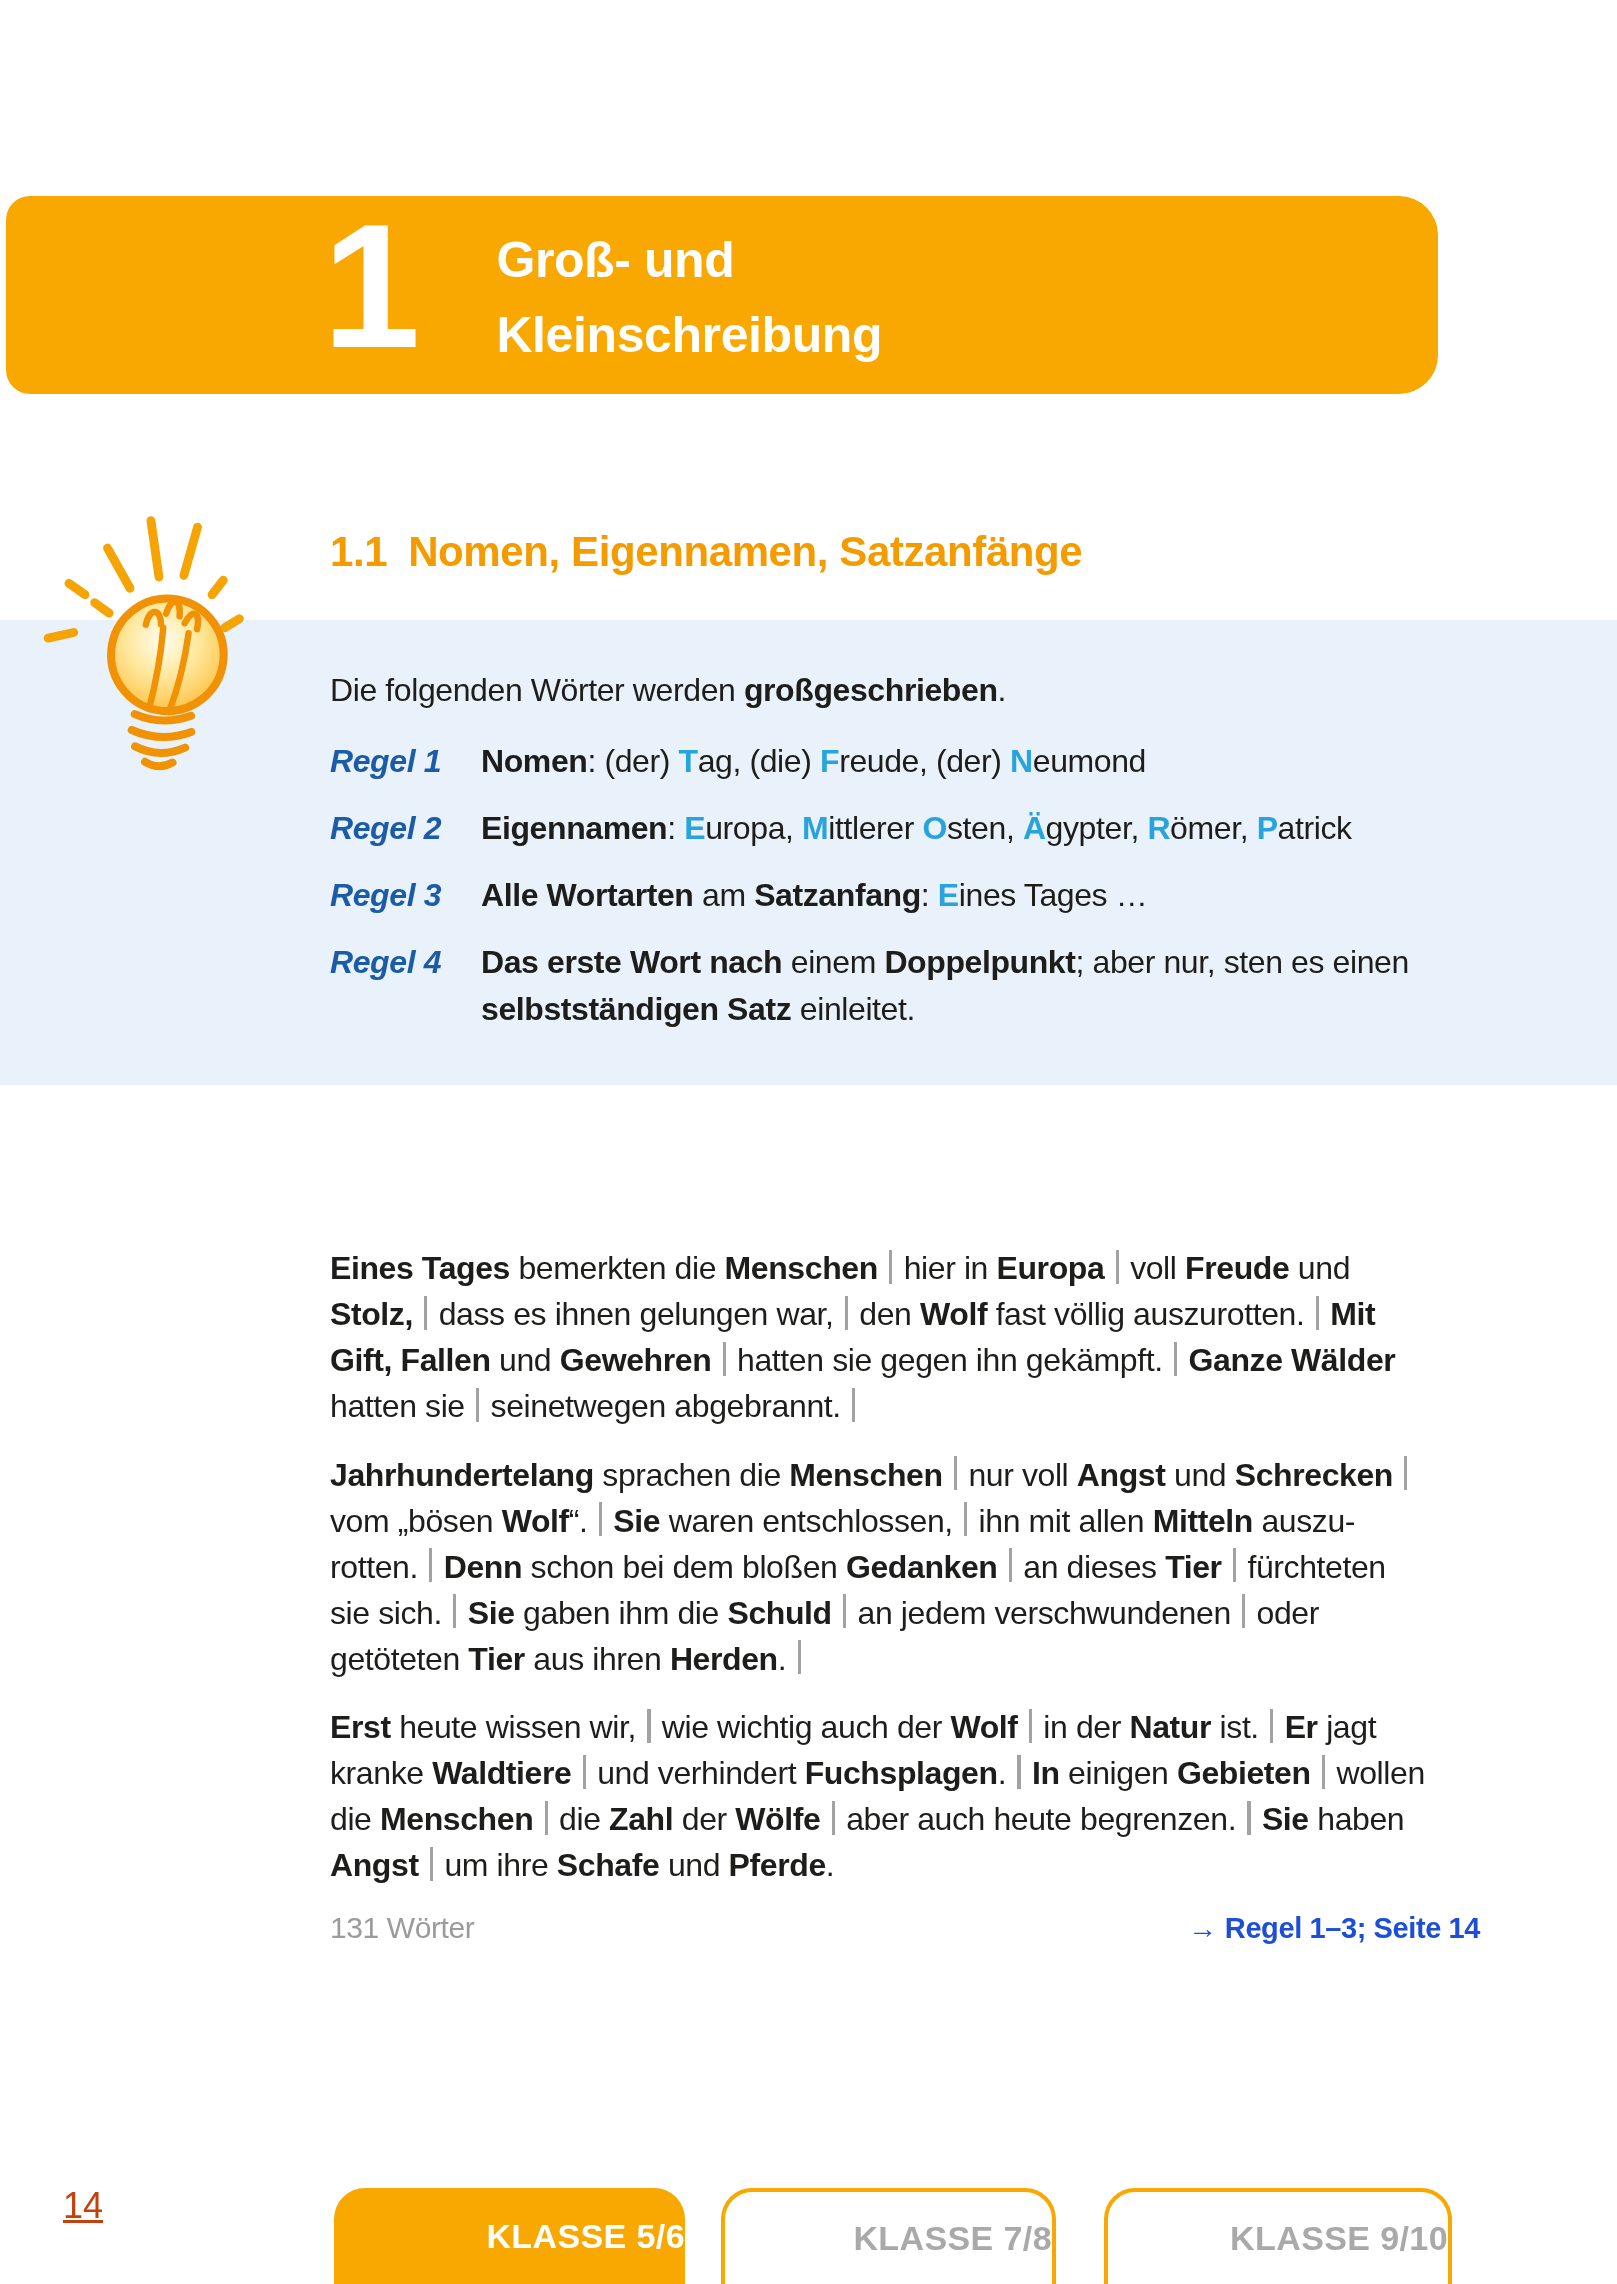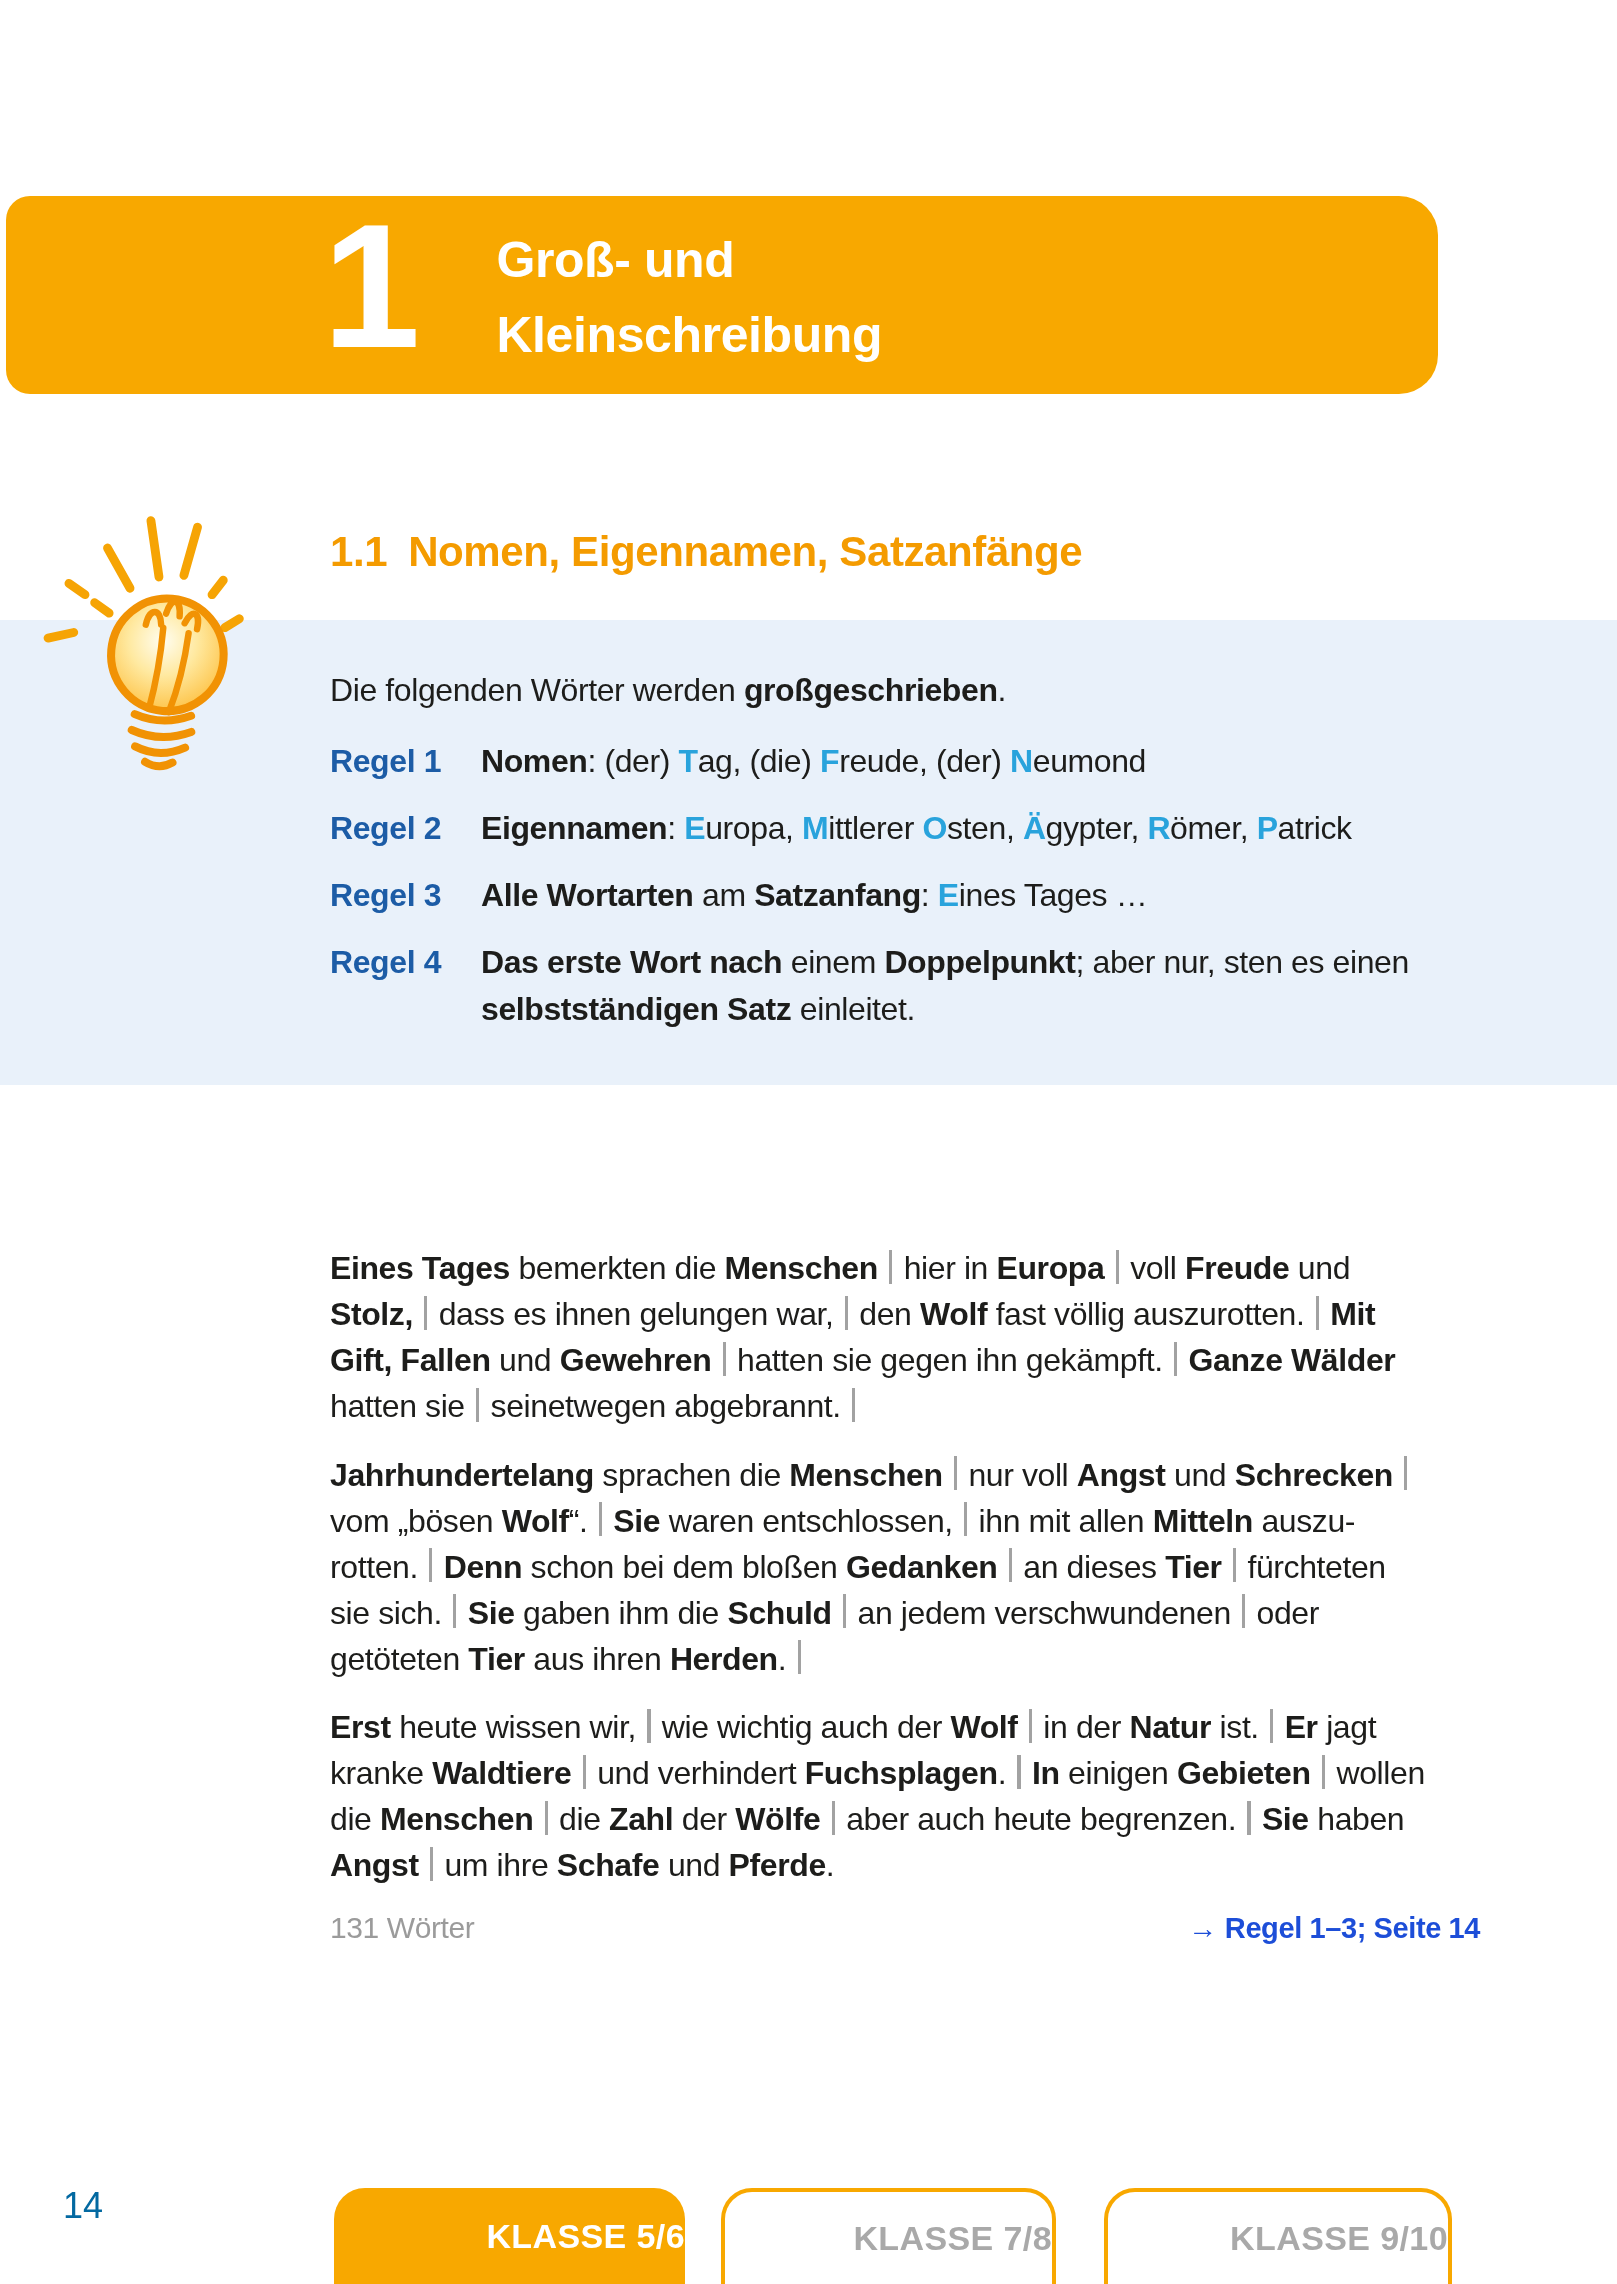--- a/index.html
+++ b/index.html
@@ -37,21 +37,21 @@
   }
   .lightbulb{
     position:absolute;left:40px;top:506px;width:209px;height:314px;
   }
   .rules-wrap{
     position:absolute;left:330px;top:667px;width:1152px;
     font-size:32px;line-height:47px;letter-spacing:-0.4px;
   }
   .intro-line{margin:0 0 24px 0;white-space:nowrap;}
   .rule-row{display:flex;margin:0 0 20px 0;}
-  .rule-label{flex:none;width:151px;font-weight:bold;color:#1C5CA6;}
+  .rule-label{flex:none;width:151px;font-weight:bold;color:#1C5CA6;font-style:italic;}
   .rule-content{white-space:nowrap;}
   
   .story{
     position:absolute;left:330px;top:1245px;width:1150px;
   }
   .story-title{
     margin:0 0 11.3px 0;font-size:42px;line-height:47px;font-weight:bold;
     color:#8CC234;letter-spacing:-0.4px;white-space:nowrap;
   }
   .story p{
@@ -71,21 +71,21 @@
   
   .seg-b{font-weight:bold;}
   .seg-r{font-weight:normal;}
   .seg-c{font-weight:bold;color:#29A3DC;}
   .sep{
     display:inline-block;width:3.2px;height:34px;background:#A2A2A2;
     vertical-align:-4.8px;margin:0 11.3px;
   }
   
   .page-number{
-    position:absolute;left:63px;top:2185px;font-size:36px;color:#0369a1;
+    position:absolute;left:63px;top:2185px;font-size:36px;color:#c2410c;text-decoration:underline;
   }
   .tab{
     position:absolute;top:2188px;height:96px;box-sizing:border-box;
     border-radius:31px 31px 0 0;
     display:flex;align-items:center;justify-content:flex-end;
     font-size:34px;font-weight:bold;letter-spacing:0.4px;cursor:pointer;
   }
   .tab-active{left:334px;width:351px;background:#F8A800;color:#ffffff;}
   .tab-idle{background:#ffffff;border:4px solid #F8A800;border-bottom:none;color:#A9A9A9;}
   .tab-2{left:721px;width:335px;}

